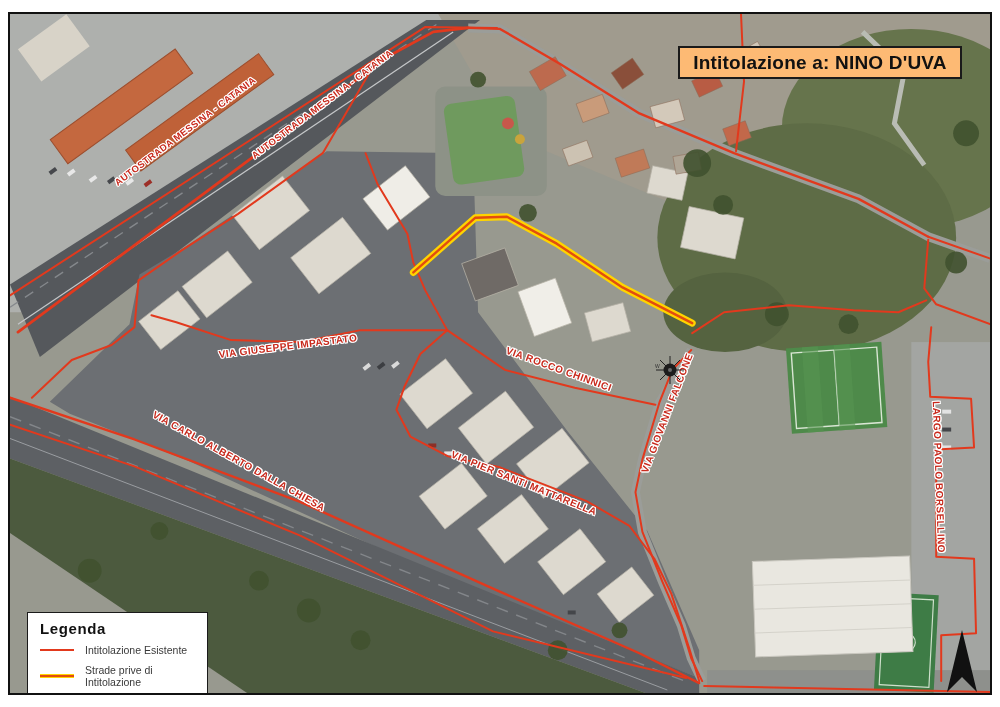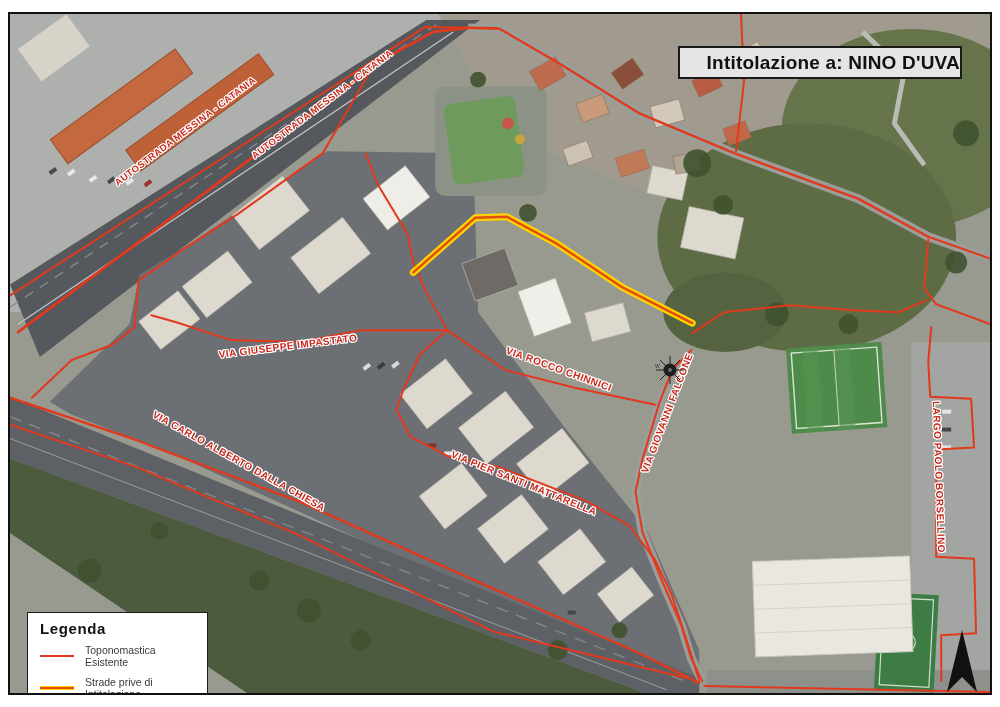--- a/index.html
+++ b/index.html
@@ -18,22 +18,22 @@
   #lbl-autostrada-2{left:312px;top:90px;transform:translate(-50%,-50%) rotate(-37deg);font-size:9.5px;}
   #lbl-impastato{left:278px;top:332px;transform:translate(-50%,-50%) rotate(-7deg);}
   #lbl-carlo{left:229px;top:447px;transform:translate(-50%,-50%) rotate(29deg);}
   #lbl-chinnici{left:549px;top:355px;transform:translate(-50%,-50%) rotate(20deg);}
   #lbl-mattarella{left:514px;top:469px;transform:translate(-50%,-50%) rotate(22deg);}
   #lbl-falcone{left:657px;top:399px;transform:translate(-50%,-50%) rotate(-69deg);}
   #lbl-borsellino{left:929px;top:463px;transform:translate(-50%,-50%) rotate(88deg);}
 
   
   .title-box{position:absolute;left:668px;top:32px;width:284px;height:33px;
-             background:#e5e5e5;border:2px solid #1a1a1a;box-sizing:border-box;
-             display:flex;align-items:center;justify-content:flex-end;}
+             background:#fdba74;border:2px solid #1a1a1a;box-sizing:border-box;
+             display:flex;align-items:center;justify-content:center;}
   .title-box span{font-weight:bold;font-size:19px;color:#111;letter-spacing:.2px;}
 
   
   .legend{position:absolute;left:17px;top:598px;width:181px;height:82px;background:#fff;
           border:1.5px solid #1a1a1a;box-sizing:border-box;padding:7px 12px 6px 12px;}
   .legend-title{font-weight:bold;font-size:15px;color:#111;letter-spacing:.6px;margin-bottom:7px;}
   .legend-row{display:flex;align-items:center;margin-bottom:8px;}
   .sw{width:34px;margin-right:11px;flex:0 0 auto;}
   .sw-existing{height:0;border-top:2.5px solid #e2391d;}
   .sw-unnamed{height:2.5px;background:#e24d0f;border-top:1.5px solid #ffd400;border-bottom:1.5px solid #ffd400;}
@@ -234,21 +234,21 @@
     </svg>
 
     <div class="title-box">
       <span>Intitolazione a: NINO D'UVA</span>
     </div>
 
     <div class="legend">
       <div class="legend-title">Legenda</div>
       <div class="legend-row">
         <div class="sw sw-existing"></div>
-        <span>Toponomastica Esistente</span>
+        <span>Intitolazione Esistente</span>
       </div>
       <div class="legend-row">
         <div class="sw sw-unnamed"></div>
         <span>Strade prive di Intitolazione</span>
       </div>
     </div>
 
   </div>
 </div>
 

